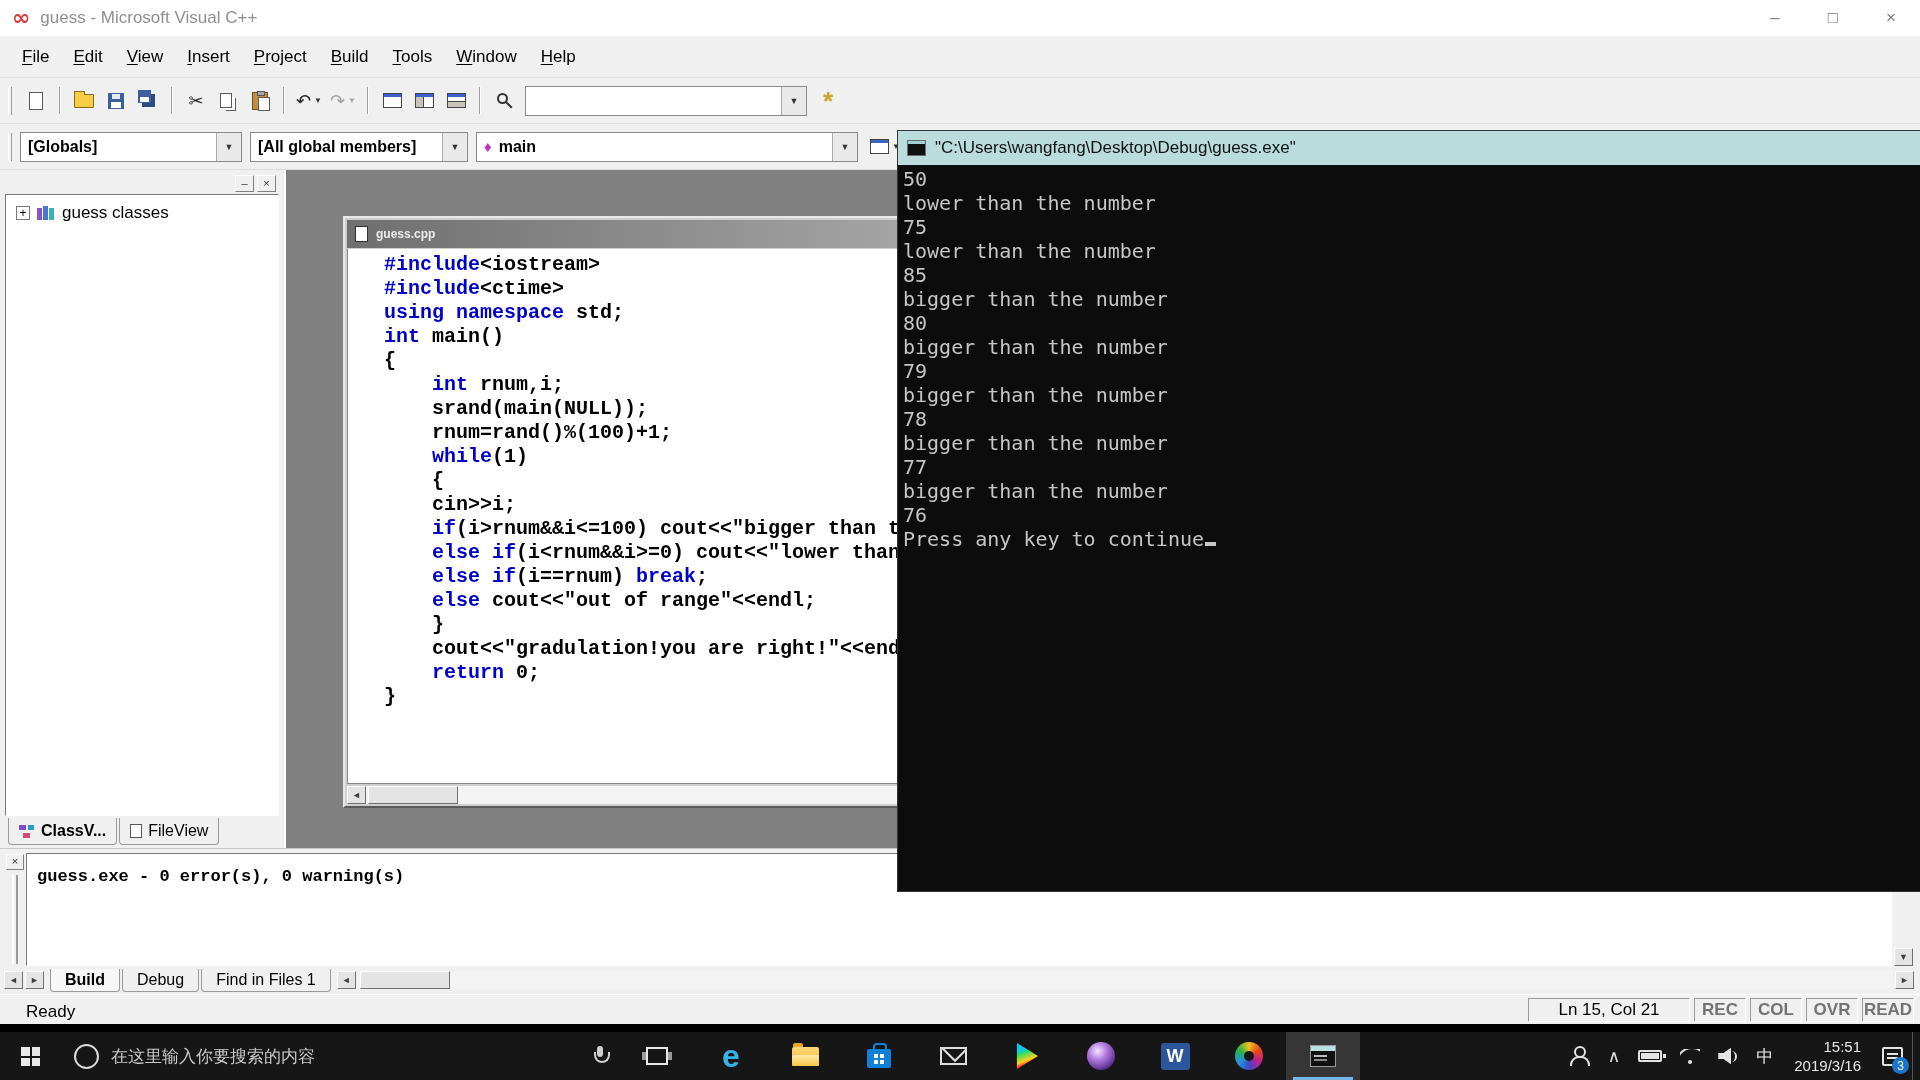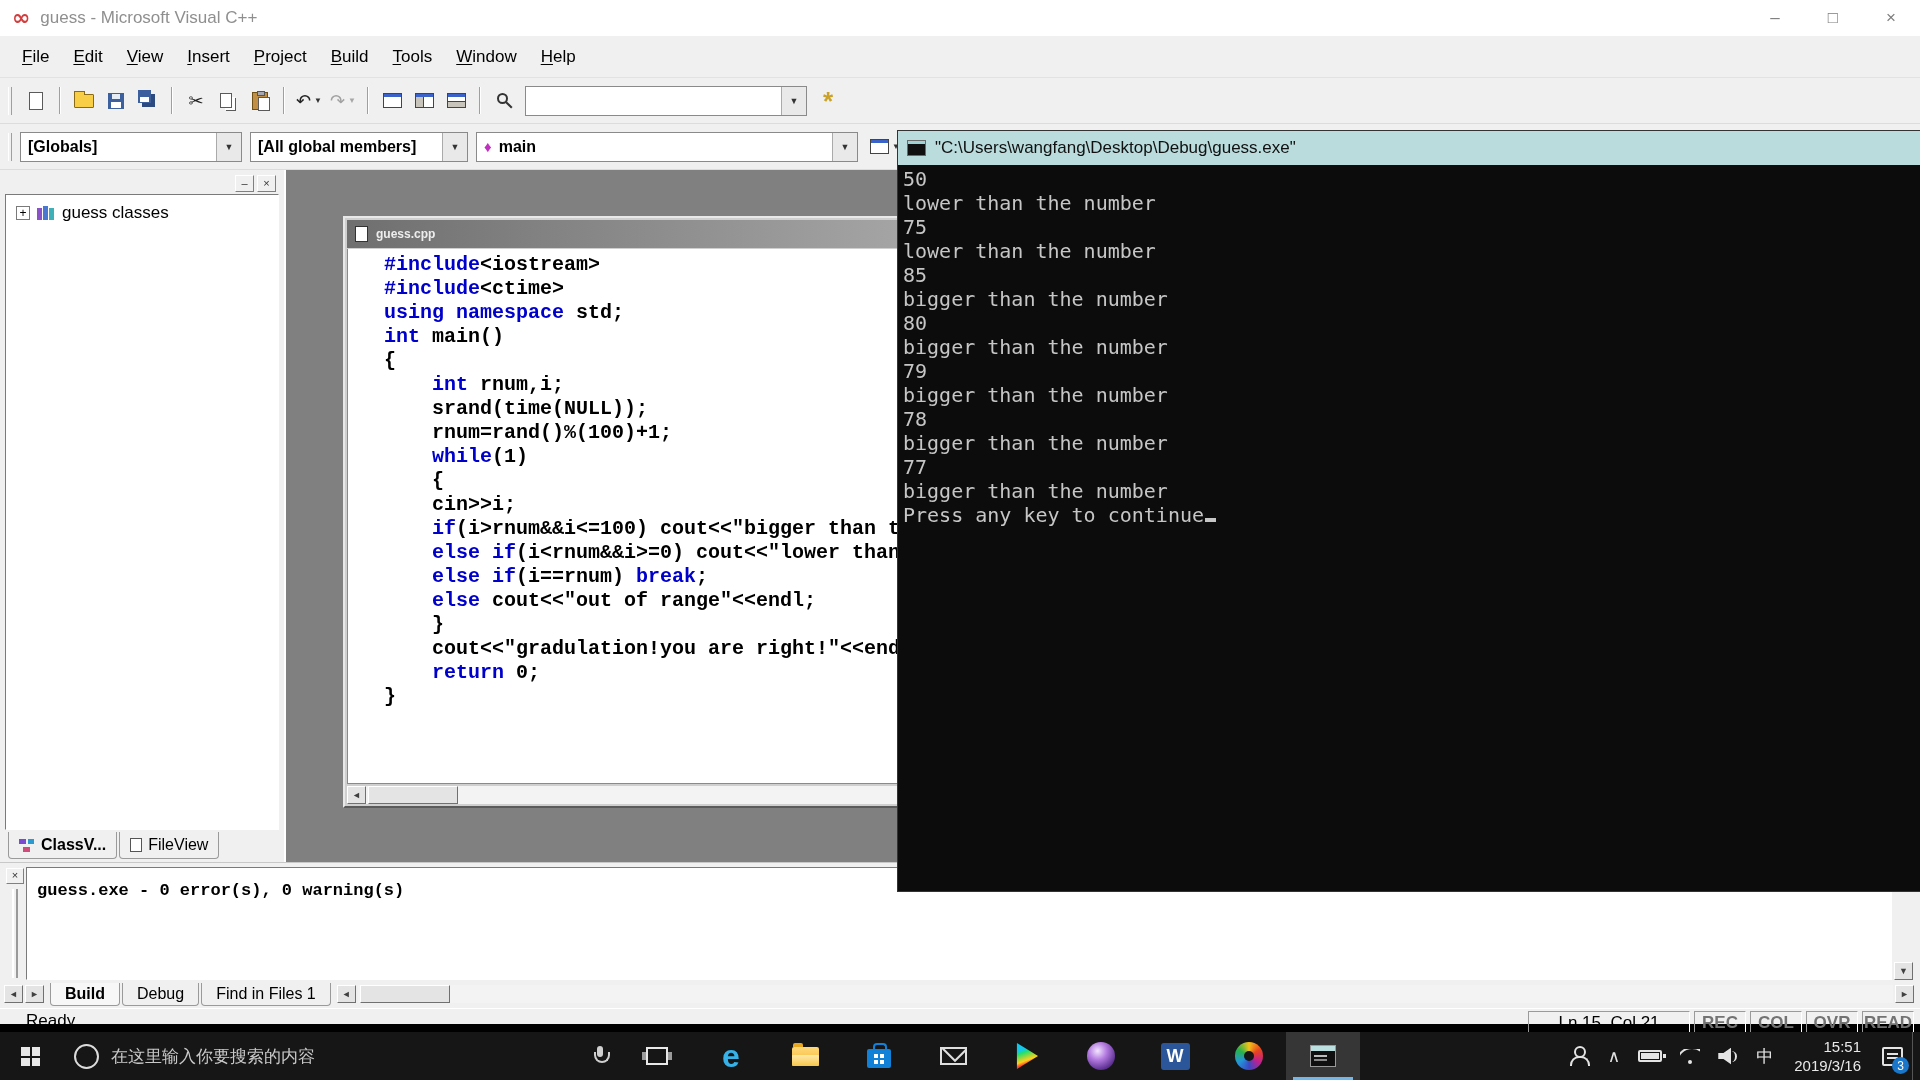--- a/index.html
+++ b/index.html
@@ -101,21 +101,21 @@
 .gutter-grip{flex:1;width:6px;margin:5px auto 2px;border-left:2px solid #fff;border-right:2px solid #9a9a9a;}
 .output-text{flex:1;background:#fff;border:1px solid;border-color:#7a7a7a #fff #fff #7a7a7a;padding:12px 10px;font:700 17px/22px "Liberation Mono","DejaVu Sans Mono",monospace;color:#000;overflow:hidden;}
 .output-vscroll{width:20px;display:flex;flex-direction:column;justify-content:space-between;background:#f0f0f0;margin-left:2px;flex:0 0 auto;}
 .output-bottom{height:24px;margin-top:2px;display:flex;align-items:center;gap:2px;}
 .output-tabs{display:flex;gap:2px;margin:0 4px;}
 .otab{height:23px;display:flex;align-items:center;padding:0 14px;font-size:16px;color:#000;background:#f0f0f0;border:1px solid #9a9a9a;border-top:none;border-radius:0 0 4px 4px;white-space:nowrap;}
 .otab.active{font-weight:700;background:#f7f7f7;}
 .output-bottom .scroll-track{height:18px;}
 
 
-.statusbar{height:16px;display:flex;align-items:flex-start;gap:4px;padding:2px 6px;font-size:17px;flex:0 0 auto;background:#f0f0f0;border-top:1px solid #fff;}
+.statusbar{height:30px;display:flex;align-items:flex-end;gap:4px;padding:2px 6px;font-size:17px;flex:0 0 auto;background:#f0f0f0;border-top:1px solid #fff;}
 .sb-ready{flex:1;padding-left:20px;color:#000;}
 .sb-panel{height:24px;display:flex;align-items:center;justify-content:center;border:1px solid;border-color:#9a9a9a #fff #fff #9a9a9a;padding:0 10px;}
 .sb-pos{width:162px;}
 .sb-ind{width:52px;color:#737373;font-weight:600;padding:0;}
 .sb-inds{display:flex;gap:4px;}
 
 
 .taskbar{position:absolute;left:0;bottom:0;width:1920px;height:48px;background:#161616;display:flex;align-items:stretch;z-index:100;color:#e8e8e8;}
 .tb-btn{width:60px;display:flex;align-items:center;justify-content:center;}
 .start-logo{width:19px;height:19px;background:linear-gradient(#e8e8e8,#e8e8e8) 0 0/9px 9px no-repeat,linear-gradient(#e8e8e8,#e8e8e8) 11px 0/8px 9px no-repeat,linear-gradient(#e8e8e8,#e8e8e8) 0 11px/9px 8px no-repeat,linear-gradient(#e8e8e8,#e8e8e8) 11px 11px/8px 8px no-repeat;}
@@ -314,21 +314,21 @@
             <span class="doc-icon"></span>
             <span>guess.cpp</span>
           </div>
           <div class="editor-body">
               <div class="code-line"><span class="kw">#include</span><span class="pl">&lt;iostream&gt;</span></div>
               <div class="code-line"><span class="kw">#include</span><span class="pl">&lt;ctime&gt;</span></div>
               <div class="code-line"><span class="kw">using</span><span class="pl"> </span><span class="kw">namespace</span><span class="pl"> std;</span></div>
               <div class="code-line"><span class="kw">int</span><span class="pl"> main()</span></div>
               <div class="code-line"><span class="pl">{</span></div>
               <div class="code-line"><span class="pl">    </span><span class="kw">int</span><span class="pl"> rnum,i;</span></div>
-              <div class="code-line"><span class="pl">    srand(time(NULL));</span></div>
+              <div class="code-line"><span class="pl">    srand(main(NULL));</span></div>
               <div class="code-line"><span class="pl">    rnum=rand()%(100)+1;</span></div>
               <div class="code-line"><span class="pl">    </span><span class="kw">while</span><span class="pl">(1)</span></div>
               <div class="code-line"><span class="pl">    {</span></div>
               <div class="code-line"><span class="pl">    cin&gt;&gt;i;</span></div>
               <div class="code-line"><span class="pl">    </span><span class="kw">if</span><span class="pl">(i&gt;rnum&amp;&amp;i&lt;=100) cout&lt;&lt;"bigger than the number"&lt;&lt;endl;</span></div>
               <div class="code-line"><span class="pl">    </span><span class="kw">else</span><span class="pl"> </span><span class="kw">if</span><span class="pl">(i&lt;rnum&amp;&amp;i&gt;=0) cout&lt;&lt;"lower than the number"&lt;&lt;endl;</span></div>
               <div class="code-line"><span class="pl">    </span><span class="kw">else</span><span class="pl"> </span><span class="kw">if</span><span class="pl">(i==rnum) </span><span class="kw">break</span><span class="pl">;</span></div>
               <div class="code-line"><span class="pl">    </span><span class="kw">else</span><span class="pl"> cout&lt;&lt;"out of range"&lt;&lt;endl;</span></div>
               <div class="code-line"><span class="pl">    }</span></div>
               <div class="code-line"><span class="pl">    cout&lt;&lt;"gradulation!you are right!"&lt;&lt;endl;</span></div>
@@ -403,20 +403,21 @@
         <div class="con-line">85</div>
         <div class="con-line">bigger than the number</div>
         <div class="con-line">80</div>
         <div class="con-line">bigger than the number</div>
         <div class="con-line">79</div>
         <div class="con-line">bigger than the number</div>
         <div class="con-line">78</div>
         <div class="con-line">bigger than the number</div>
         <div class="con-line">77</div>
         <div class="con-line">bigger than the number</div>
+        <div class="con-line">76</div>
         <div class="con-line">Press any key to continue<span class="cursor"></span></div>
       </div>
   </div>
 
   <div class="taskbar">
     <div class="tb-btn">
       <span class="start-logo"></span>
     </div>
     <div class="search">
       <span class="cortana-ring"></span>

